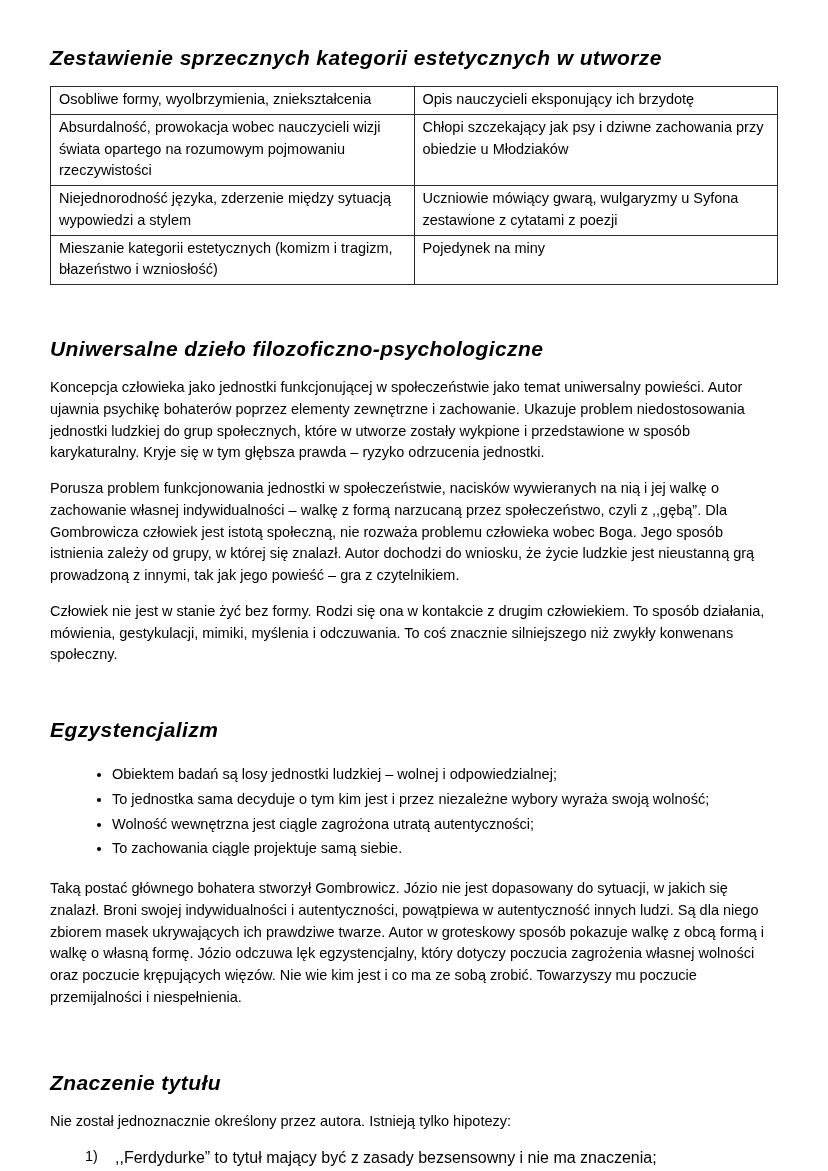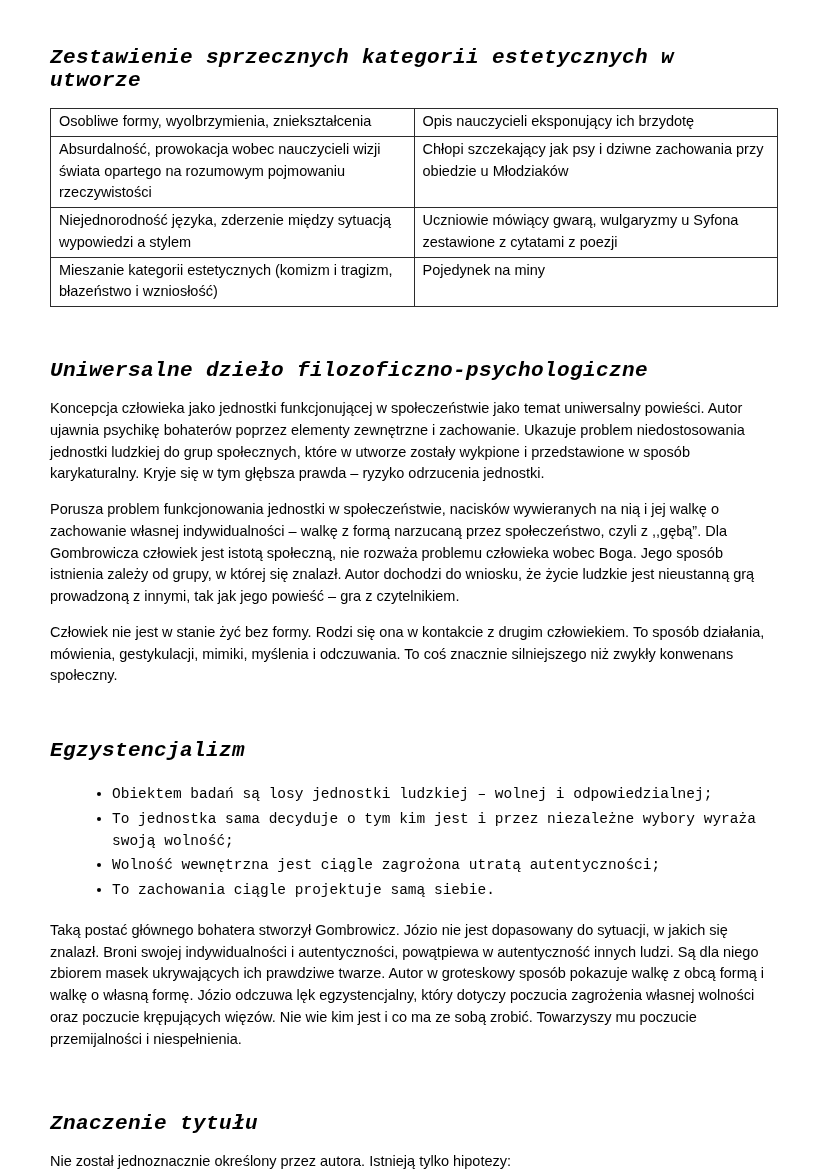--- a/index.html
+++ b/index.html
@@ -9,21 +9,21 @@
     color: #000000;
   }
   .page {
     width: 828px;
     min-height: 1171px;
     margin: 0 auto;
     background: #ffffff;
     padding: 46px 50px 40px 50px;
   }
   .script-heading {
-    font-family: Liberation Mono, monospace;
+    font-family: Liberation Sans, sans-serif;
     font-style: italic;
     font-weight: bold;
     font-size: 21px;
     letter-spacing: 0.4px;
     margin: 0 0 16px 0;
     color: #000;
   }
   .body-text, td, li {
     font-size: 14.5px;
     line-height: 1.5;
@@ -43,21 +43,20 @@
     width: 50%;
   }
 
   .section { margin: 0; }
   .section-gap-lg { margin-top: 52px; }
   .section-gap-xl { margin-top: 62px; }
 
   ul.bullets {
     margin: 22px 0 18px 0;
     padding-left: 62px;
-    font-family: Liberation Mono, monospace;
   }
   ul.bullets li { margin-bottom: 3px; }
 
   .numbered { margin: 10px 0 0 35px; }
   .numbered-item {
     display: flex;
     align-items: flex-start;
     margin-bottom: 3px;
   }
   .numbered-item .num {

